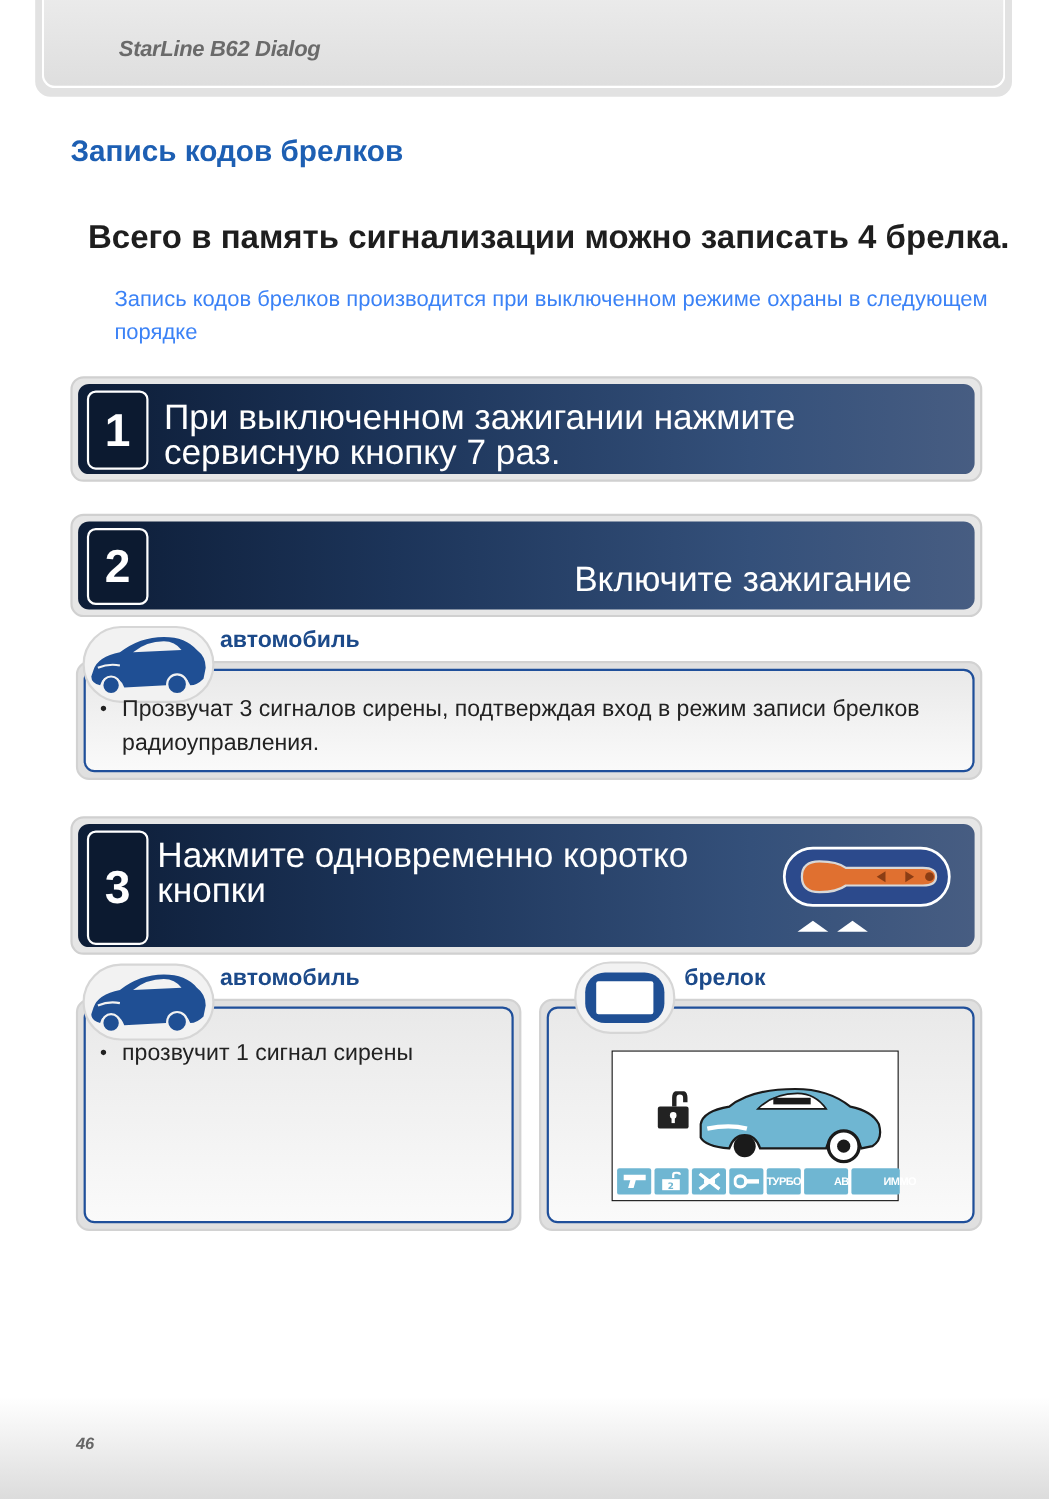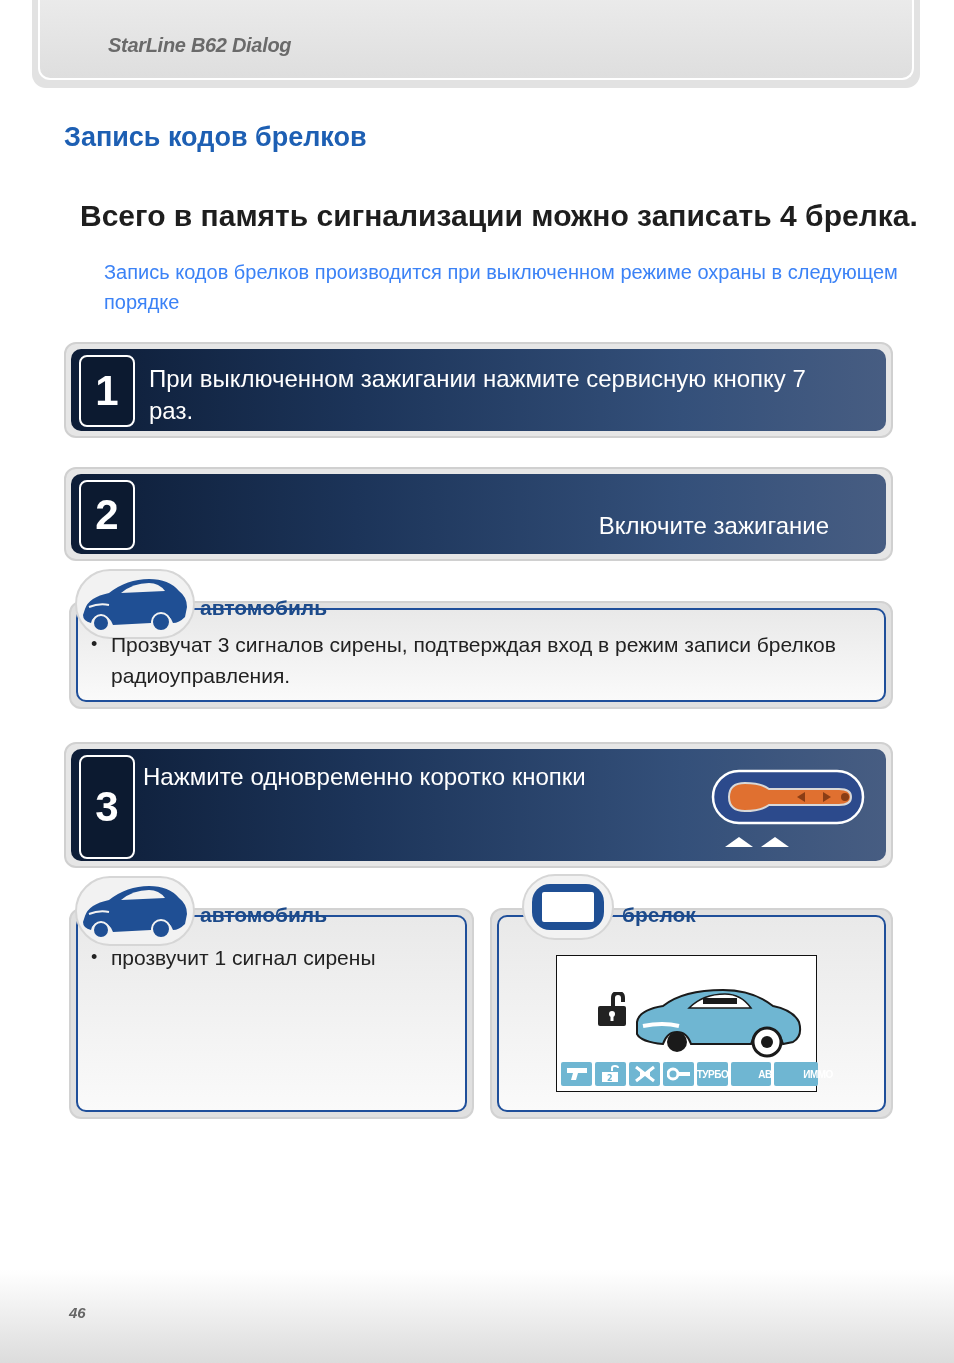--- a/index.html
+++ b/index.html
@@ -49,33 +49,33 @@
     background: linear-gradient(to right, #0d1d37 0%, #1c3459 35%, #34507a 75%, #475d82 100%);
   }
   .step-num {
     position: absolute; left: 8px; top: 6px; width: 56px;
     border: 2px solid #fff; border-radius: 8px;
     color: #fff; font-size: 42px; font-weight: bold;
     display: flex; align-items: center; justify-content: center;
     background: #0c1a30;
   }
   .step-text {
-    position: absolute; left: 78px; color: #fff; font-size: 24px; line-height: 32px;
+    position: absolute; left: 78px; color: #fff; font-size: 32px; line-height: 32px;
   }
   .panel {
     position: absolute;
     background: #e0e0e0; border-radius: 12px; border: 2px solid #d2d2d2;
   }
   .panel-inner {
     position: absolute; left: 5px; top: 5px; right: 5px; bottom: 5px;
     border: 2px solid #1f4f9a; border-radius: 10px;
     background: linear-gradient(to bottom, #e9e9e9, #fafafa);
   }
   .panel-label {
-    position: absolute; font-size: 21px; font-weight: bold; color: #1c4a8a; margin-top: 26px;
+    position: absolute; font-size: 21px; font-weight: bold; color: #1c4a8a;
   }
   .bubble {
     position: absolute; background: #f2f2f2; border: 2px solid #d6d6d6;
     border-radius: 48px;
   }
   .bullet {
     position: absolute; font-size: 21px; line-height: 31px; color: #222;
     padding-left: 20px;
   }
   .bullet::before {

